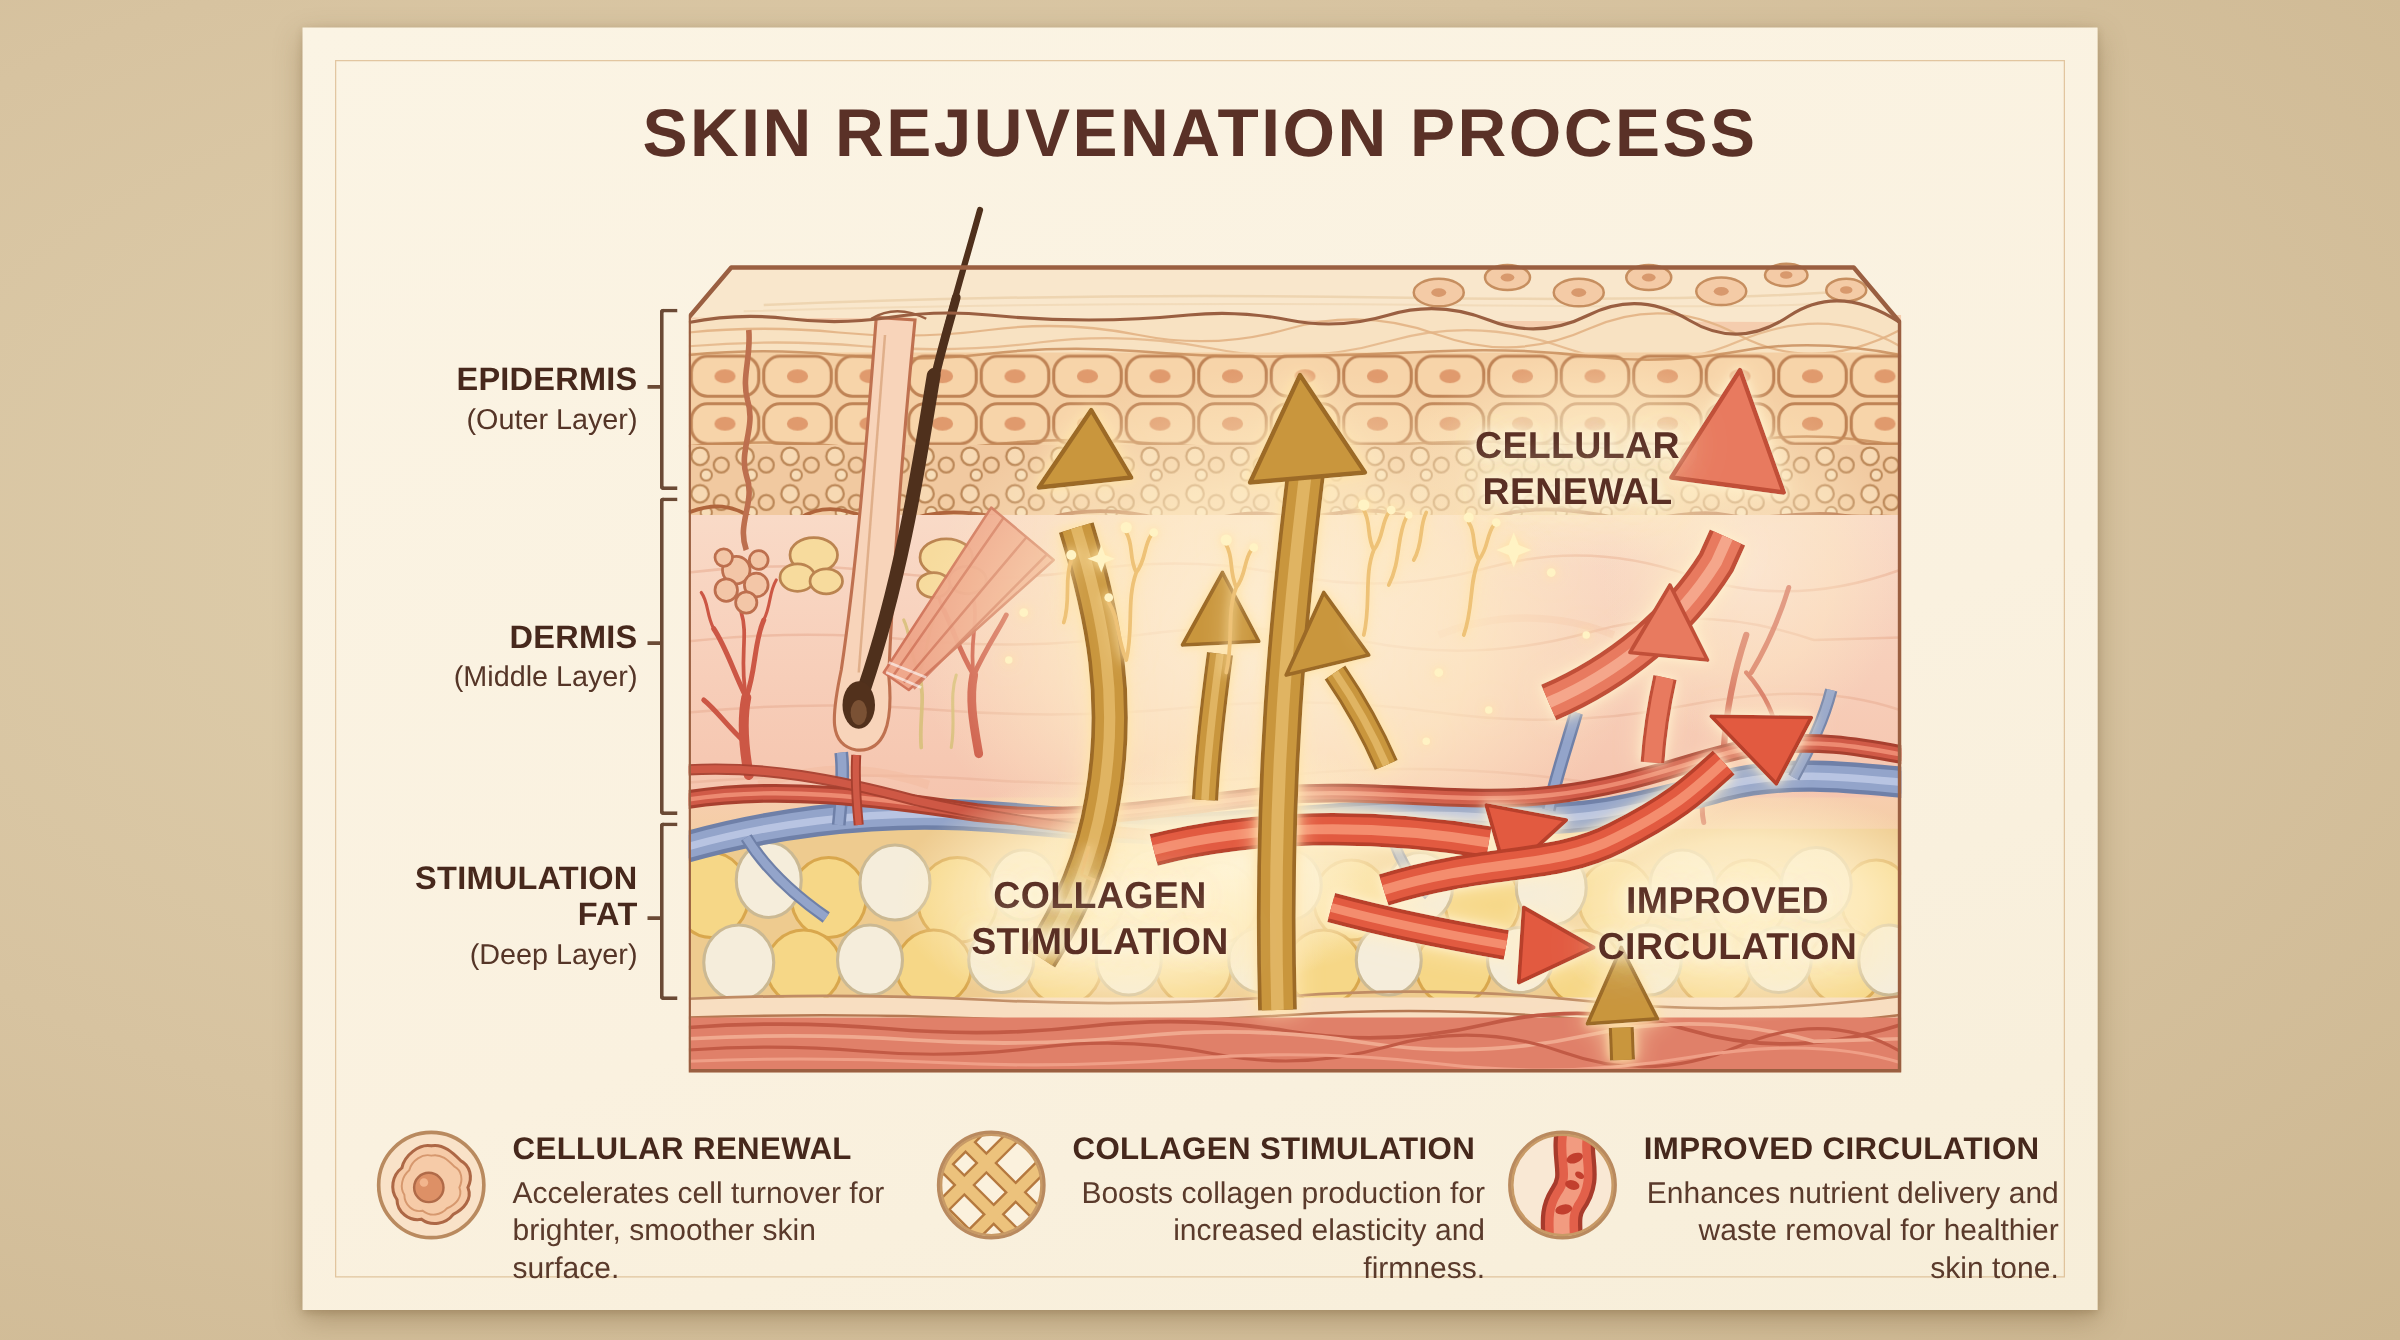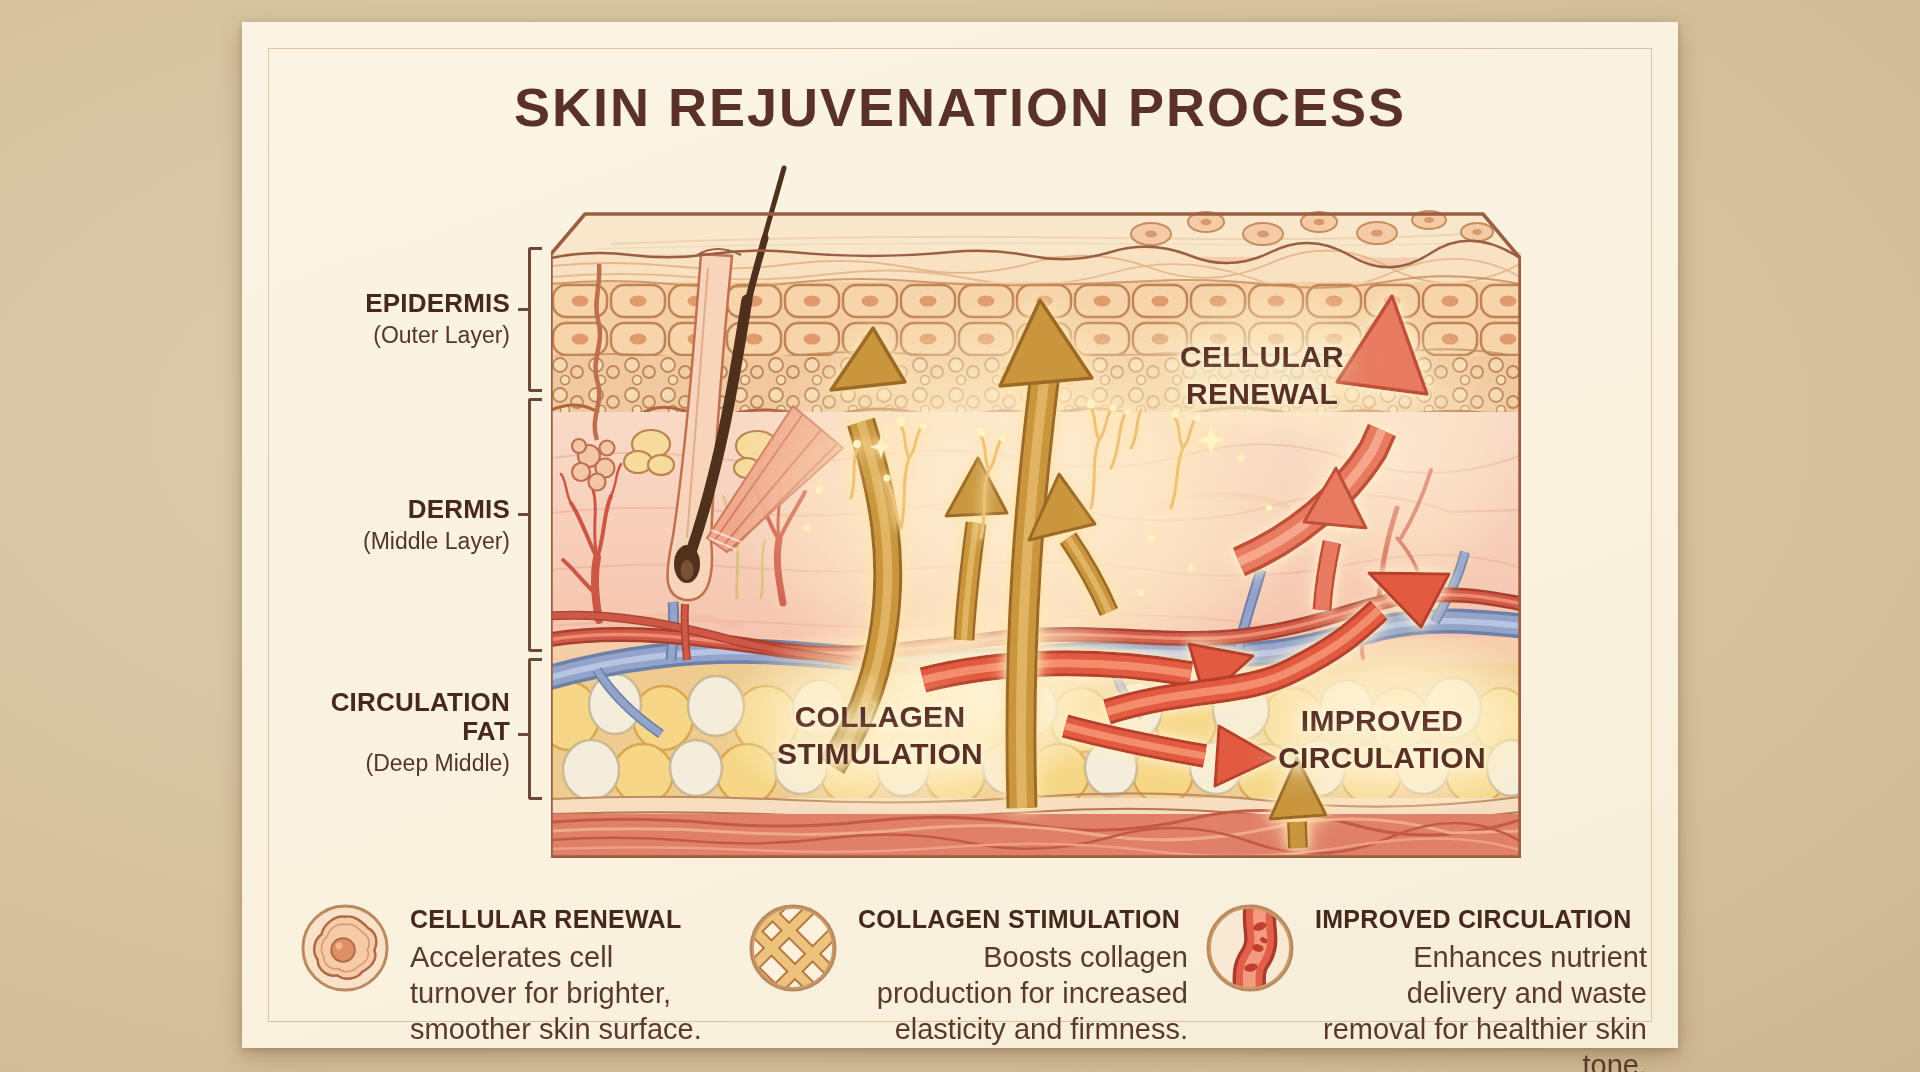--- a/index.html
+++ b/index.html
@@ -34,21 +34,21 @@
   #dgl-coll{left:498px;top:676px;width:280px;}
   #dgl-circ{left:1000px;top:680px;width:280px;}
   
   .legend-item{position:absolute;top:881px;display:flex;gap:20px;align-items:flex-start;}
   #leg-1{left:58px;width:430px;}
   #leg-2{left:506px;width:440px;}
   #leg-3{left:963px;width:450px;}
   .legend-icon{flex:0 0 90px;width:90px;height:90px;}
   .legend-text{padding-top:2px;}
   .legend-title{font-size:25px;font-weight:700;color:#46281c;letter-spacing:.3px;}
-  .legend-desc{margin-top:6px;font-size:29px;line-height:1.24;color:#5a3a2b;}
+  .legend-desc{margin-top:6px;font-size:24px;line-height:1.24;color:#5a3a2b;}
   #leg-1 .legend-desc{width:312px;}
   #leg-2 .legend-desc{width:330px;text-align:right;}
   #leg-3 .legend-desc{width:332px;text-align:right;}
 </style>
 </head>
 <body>
 
 <div class="stage">
   <div class="card">
     <div class="card-inner"></div>
@@ -433,22 +433,22 @@
 
     <div class="layer-label" id="lab-epi">
       <span class="lname">EPIDERMIS</span>
       <span class="lsub">(Outer Layer)</span>
     </div>
     <div class="layer-label" id="lab-derm">
       <span class="lname">DERMIS</span>
       <span class="lsub">(Middle Layer)</span>
     </div>
     <div class="layer-label" id="lab-fat">
-      <span class="lname">CIRCULATION FAT</span>
-      <span class="lsub">(Deep Middle)</span>
+      <span class="lname">STIMULATION FAT</span>
+      <span class="lsub">(Deep Layer)</span>
     </div>
     <div class="bracket" id="br-epi">
         <span class="tick" style="top:58px;"></span>
       </div>
     <div class="bracket" id="br-derm">
         <span class="tick" style="top:112px;"></span>
       </div>
     <div class="bracket" id="br-fat">
         <span class="tick" style="top:72px;"></span>
       </div>

